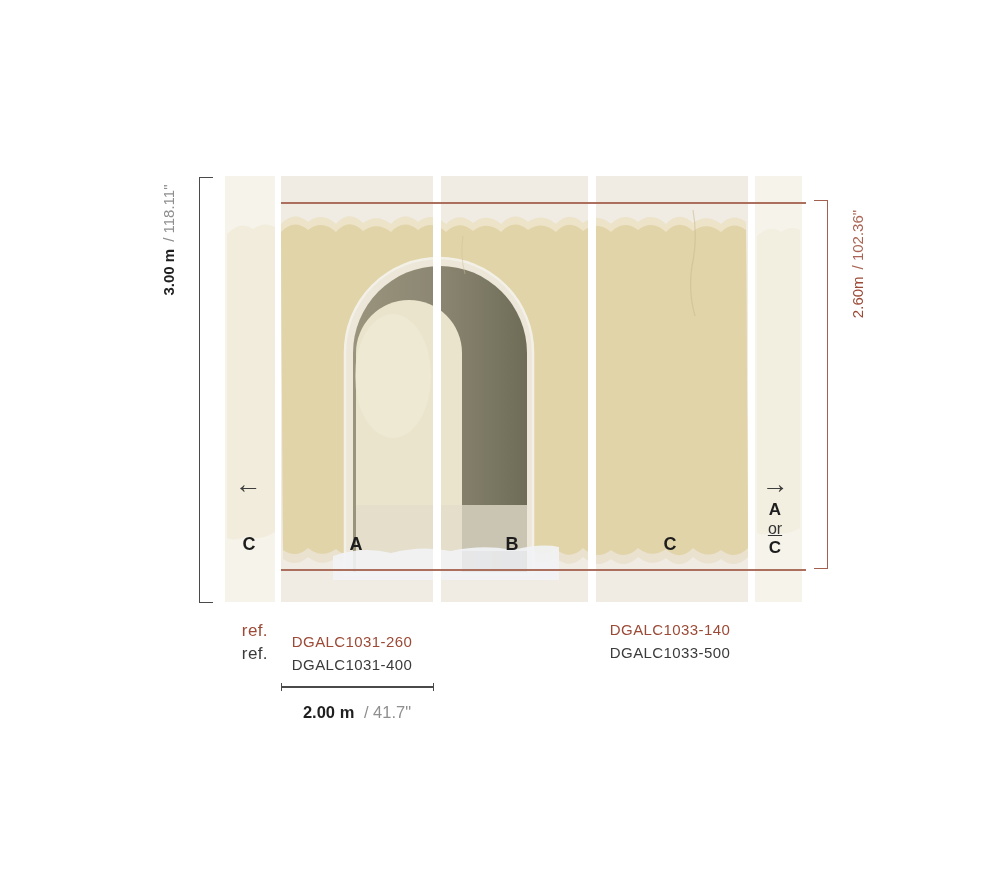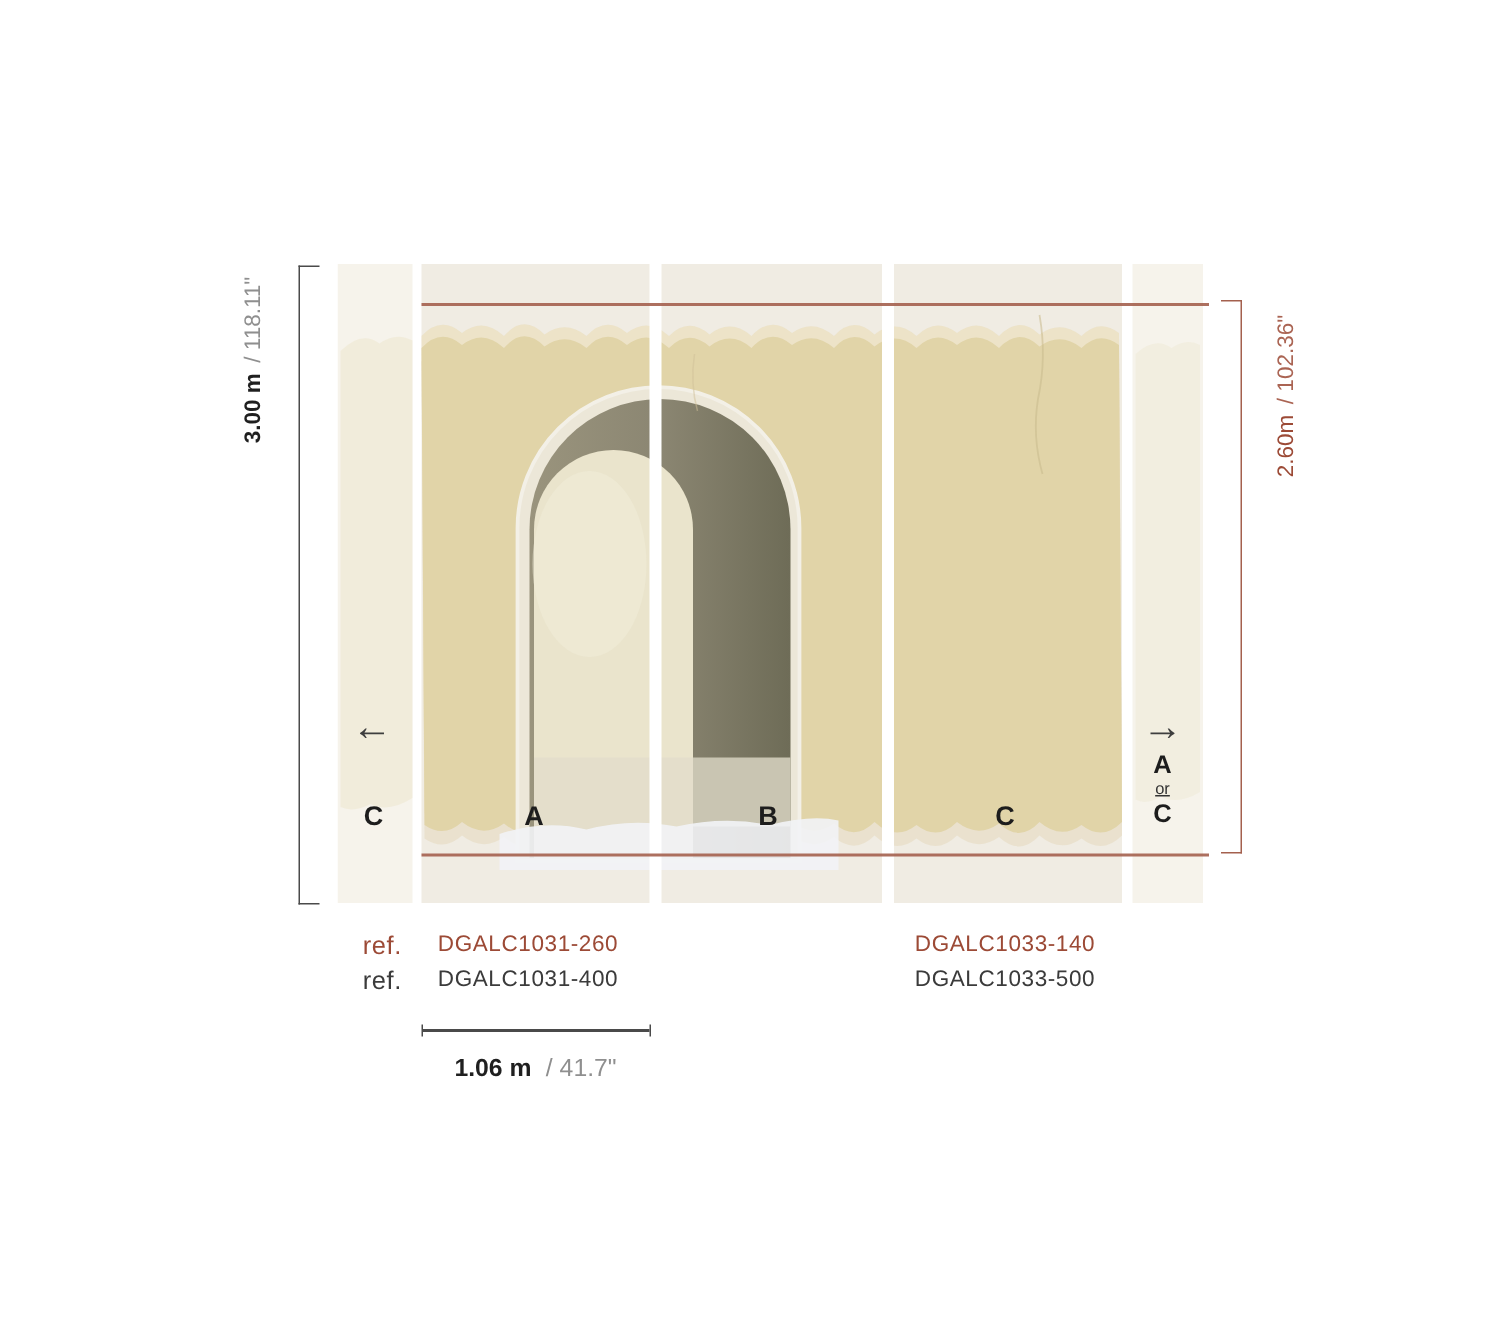--- a/index.html
+++ b/index.html
@@ -36,26 +36,26 @@
   .arrow.r{left:758px;top:470px;}
 
   
   .pletter{position:absolute;top:534px;width:40px;text-align:center;font-size:18px;font-weight:bold;color:#1d1d1d;}
   .pletter.c-left{left:229px;}
   .pletter.a{left:336px;}
   .pletter.b{left:492px;}
   .pletter.c{left:650px;}
   .stack{position:absolute;left:756px;top:501px;width:38px;text-align:center;line-height:1;color:#1d1d1d;}
   .stack .big{font-size:17px;font-weight:bold;}
-  .stack .small{font-size:11px;color:#333;margin:3px 0 2px 0;text-decoration:underline;}
+  .stack .small{font-size:16px;color:#333;margin:3px 0 2px 0;text-decoration:underline;}
 
   
   .ref-label-col{position:absolute;left:210px;top:621px;width:58px;text-align:right;font-size:17px;letter-spacing:.4px;}
   .ref-col{position:absolute;top:621px;width:160px;text-align:center;font-size:15px;letter-spacing:.4px;}
-  .ref-col.c1{left:272px;}
+  .ref-col.c1{left:272px;margin-top:12px;}
   .ref-col.c2{left:432px;}
   .ref-col.c3{left:590px;}
   .ref-260{color:#9c4a36;height:16px;}
   .ref-300{color:#3b3b3b;margin-top:7px;height:16px;}
 
   
   .wline{position:absolute;left:281px;top:683px;width:151px;height:8px;
     border-left:1.5px solid #4a4a4a;border-right:1.5px solid #4a4a4a;}
   .wline .mid{position:absolute;left:0;right:0;top:3px;height:1.5px;background:#4a4a4a;}
   .wlabel{position:absolute;left:256px;top:703px;width:202px;text-align:center;font-size:16.5px;white-space:nowrap;}
@@ -149,17 +149,17 @@
   </div>
   <div class="ref-col c3">
     <div class="ref-260">DGALC1033-140</div>
     <div class="ref-300">DGALC1033-500</div>
   </div>
 
   <div class="wline">
       <div class="mid"></div>
     </div>
   <div class="wlabel">
-    <span class="metric">1.06 m</span>
+    <span class="metric">2.00 m</span>
     <span class="imperial">/ 41.7"</span>
   </div>
 
 </div>
 
 </body></html>

